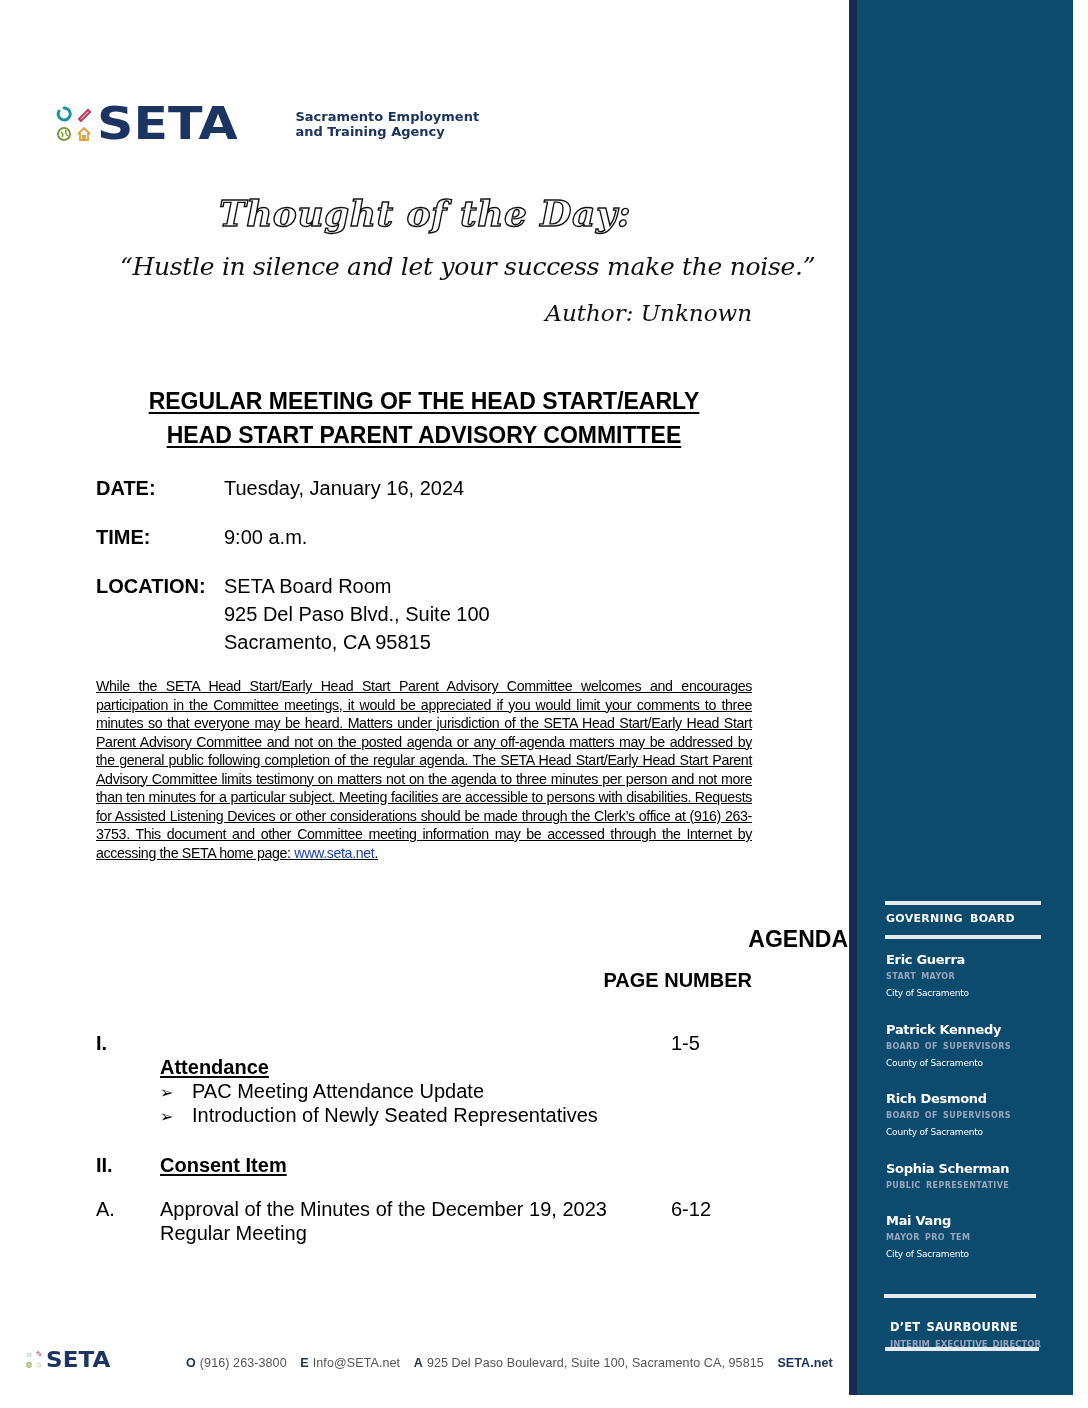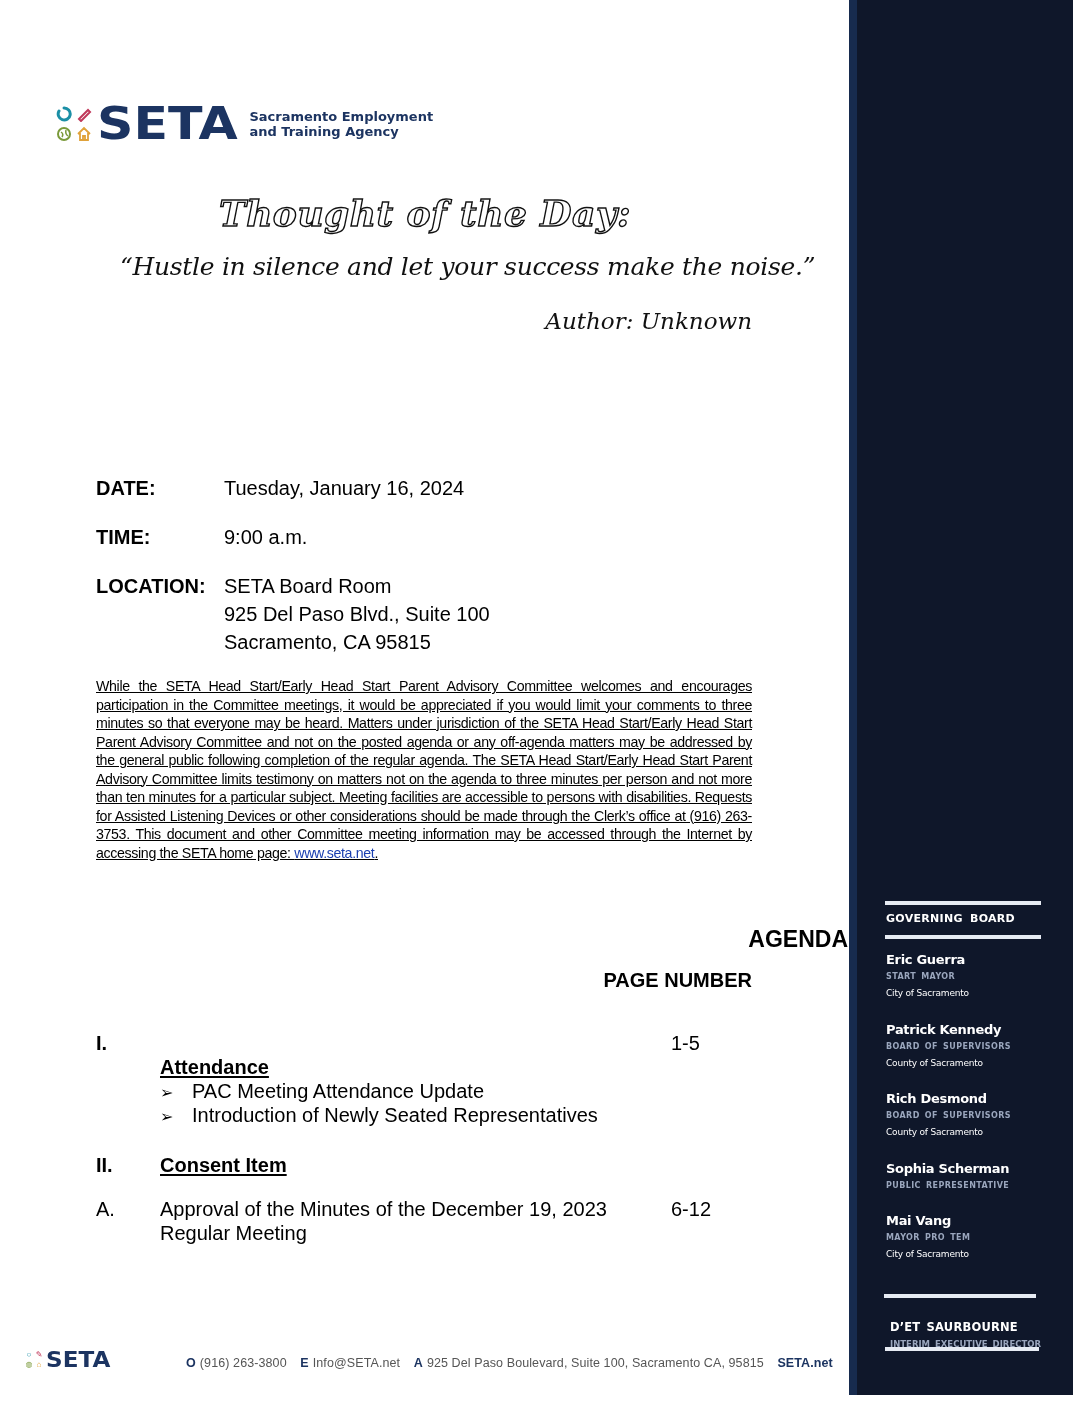--- a/index.html
+++ b/index.html
@@ -4,28 +4,28 @@
 <style>
   * { margin: 0; padding: 0; box-sizing: border-box; }
   html, body { width: 1088px; height: 1408px; background: #ffffff; overflow: hidden; }
   body { position: relative; font-family: "Liberation Sans", sans-serif; color: #000; }
 
   
   .logo { position: absolute; left: 55px; top: 102px; display: flex; align-items: center; }
   .logo-icons { display: grid; grid-template-columns: 18px 18px; grid-template-rows: 18px 18px; gap: 2px; margin-right: 4px; }
   .logo-icons span { display: flex; align-items: center; justify-content: center; font-size: 15px; line-height: 1; }
   .logo-word { font-family: "DejaVu Sans", sans-serif; font-weight: bold; font-size: 44px; color: #1c3461; letter-spacing: 0px; line-height: 1; transform: scaleX(1.15); transform-origin: left; margin-right: 30px; }
-  .logo-sub { font-family: "DejaVu Sans", sans-serif; font-weight: bold; font-size: 13px; line-height: 15px; color: #1c3461; }
+  .logo-sub { font-family: "DejaVu Sans", sans-serif; font-weight: bold; font-size: 13px; line-height: 15px; color: #1c3461; margin-left: 46px; }
 
   
   .tod-title { position: absolute; left: 0; width: 850px; top: 192px; text-align: center;
     font-family: "DejaVu Serif", serif; font-style: italic; font-weight: bold; font-size: 36px;
     color: #fff; -webkit-text-stroke: 1.4px #111; letter-spacing: 0.5px; }
   .tod-quote { position: absolute; left: 120px; top: 252px; font-family: "DejaVu Serif", serif; font-style: italic; font-size: 25px; color: #111; letter-spacing: -0.3px; }
-  .tod-author { position: absolute; right: 336px; top: 308px; font-family: "DejaVu Serif", serif; font-style: italic; font-size: 23px; color: #111; }
+  .tod-author { position: absolute; right: 336px; top: 300px; font-family: "DejaVu Serif", serif; font-style: italic; font-size: 23px; color: #111; }
 
   
   .meeting-title { position: absolute; left: 0; width: 848px; top: 384px; text-align: center; font-weight: bold; font-size: 23px; line-height: 34px; }
   .meeting-title span { text-decoration: underline; text-underline-offset: 3px; }
 
   .info { position: absolute; left: 96px; font-size: 20px; line-height: 28px; }
   .info .lbl { position: absolute; left: 0; font-weight: bold; width: 130px; }
   .info .val { position: absolute; left: 128px; white-space: nowrap; }
 
   
@@ -39,21 +39,21 @@
   .ag-row { position: absolute; left: 96px; width: 660px; font-size: 20px; line-height: 24px; }
   .ag-num { position: absolute; left: 0; }
   .ag-num.bold { font-weight: bold; }
   .ag-text { position: absolute; left: 64px; width: 490px; }
   .ag-text.bold { font-weight: bold; text-decoration: underline; text-underline-offset: 2px; }
   .ag-page { position: absolute; left: 575px; }
   .bullet { position: absolute; left: 64px; font-size: 20px; line-height: 24px; white-space: nowrap; }
   .bullet .arr { display: inline-block; width: 32px; font-size: 16px; }
 
   
-  .sidebar { position: absolute; left: 849px; top: 0; width: 224px; height: 1395px; background: #0f172a; border-left: 8px solid #172b4e; }
+  .sidebar { position: absolute; left: 849px; top: 0; width: 224px; height: 1395px; background: #0c4a6e; border-left: 8px solid #172b4e; }
   .sb-rule { position: absolute; left: 28px; height: 4px; background: #e6ebf3; }
   .sb-heading { position: absolute; left: 29px; font-family: "DejaVu Sans", sans-serif; font-weight: bold; font-size: 11px; color: #ffffff; letter-spacing: 0.3px; word-spacing: 3px; }
   .member { position: absolute; left: 29px; color: #fff; font-family: "DejaVu Sans", sans-serif; }
   .member .name { font-weight: bold; font-size: 13px; letter-spacing: -0.3px; line-height: 18px; }
   .member .role { font-size: 8px; font-weight: bold; color: #9aa6bd; letter-spacing: 0.4px; line-height: 16px; word-spacing: 2px; }
   .member .org { font-size: 9px; color: #ffffff; line-height: 16px; letter-spacing: -0.2px; }
   .director { position: absolute; left: 33px; top: 1310px; color: #fff; font-family: "DejaVu Sans", sans-serif; }
   .director .name { font-weight: bold; font-size: 11.5px; line-height: 16px; letter-spacing: 0.2px; word-spacing: 2px; margin-top: 9px; }
   .director .role { font-weight: bold; font-size: 8.5px; color: #9aa6bd; line-height: 18px; word-spacing: 2px; }
 
@@ -99,21 +99,22 @@
     <div>Sacramento Employment</div>
     <div>and Training Agency</div>
   </div>
 </div>
 
 <div class="tod-title">Thought of the Day:</div>
 <div class="tod-quote">“Hustle in silence and let your success make the noise.”</div>
 <div class="tod-author">Author: Unknown</div>
 
 <div class="meeting-title">
-  <br>
+  <span>REGULAR MEETING OF THE HEAD START/EARLY</span><br>
+  <span>HEAD START PARENT ADVISORY COMMITTEE</span>
 </div>
 
 <div class="info" style="top:474px;">
   <span class="lbl">DATE:</span>
   <span class="val">Tuesday, January 16, 2024</span>
 </div>
 <div class="info" style="top:523px;">
   <span class="lbl">TIME:</span>
   <span class="val">9:00 a.m.</span>
 </div>

